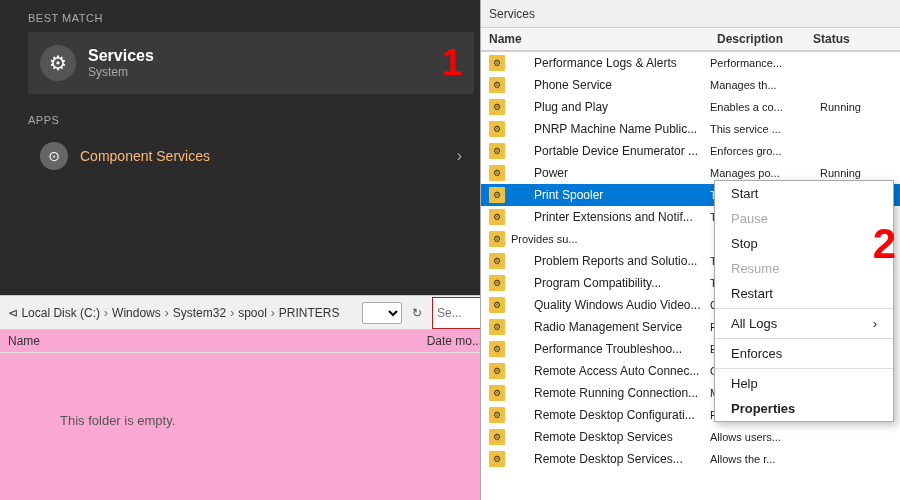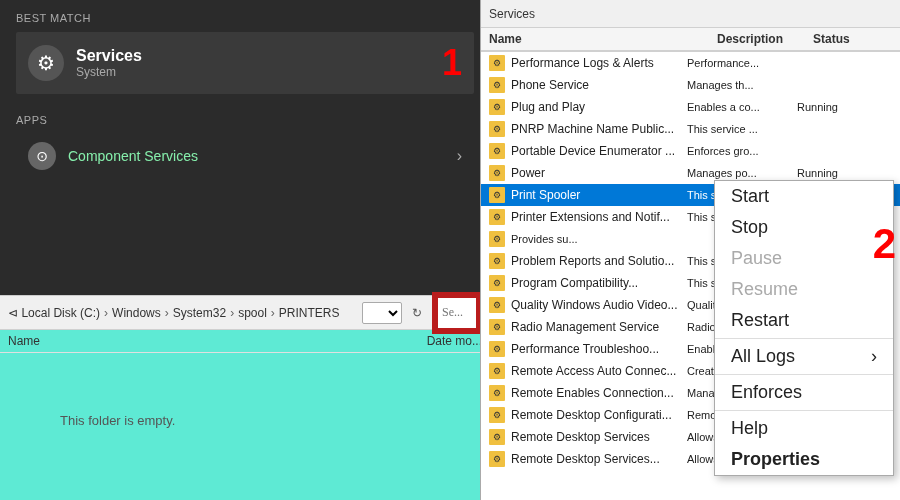--- a/index.html
+++ b/index.html
@@ -6,20 +6,21 @@
     body { width: 900px; height: 500px; overflow: hidden; font-family: 'Segoe UI', Arial, sans-serif; background: #f0f0f0; position: relative; }
 
     
     .start-menu {
       position: absolute;
       left: 0; top: 0;
       width: 490px;
       height: 500px;
       background: #2b2b2b;
       color: white;
+      padding-left: 12px;
     }
 
     .best-match-section {
       padding: 12px 16px 8px 16px;
     }
 
     .best-match-label {
       font-size: 11px;
       color: #aaa;
       text-transform: uppercase;
@@ -88,21 +89,21 @@
       border-radius: 50%;
       margin-right: 12px;
       flex-shrink: 0;
       display: flex; align-items: center; justify-content: center;
       font-size: 14px;
       color: white;
     }
 
     .app-name {
       font-size: 14px;
-      color: #86efac;
+      color: #fdba74;
       flex: 1;
     }
 
     .app-arrow {
       font-size: 16px;
       color: #aaa;
     }
 
     .search-bar {
       position: absolute;
@@ -147,21 +148,21 @@
       font-size: 14px;
       font-family: 'Segoe UI', Arial, sans-serif;
     }
 
     
     .file-explorer {
       position: absolute;
       left: 0; top: 295px;
       width: 490px;
       height: 205px;
-      background: #5eead4;
+      background: #f9a8d4;
       border-top: 1px solid #ccc;
     }
 
     .file-explorer-bar {
       height: 34px;
       background: #f0f0f0;
       border-bottom: 1px solid #d0d0d0;
       display: flex;
       align-items: center;
       padding: 0 8px;
@@ -199,26 +200,25 @@
     .fe-btn {
       background: transparent;
       border: none;
       cursor: pointer;
       padding: 2px 6px;
       font-size: 12px;
       color: #555;
     }
 
     .fe-search-box {
-      border: 6px solid #b91c1c;
+      border: 1px solid #b91c1c;
       height: 22px;
       padding: 15px 4px;
       font-size: 12px;
       width: 50px;
-      font-family: Liberation Serif, serif;
     }
 
     .fe-columns {
       display: flex;
       padding: 4px 8px;
       border-bottom: 1px solid #e0e0e0;
       font-size: 12px;
       color: #333;
     }
 
@@ -287,35 +287,35 @@
       width: 16px; height: 16px;
       background: #f0c040;
       border-radius: 1px;
       margin-right: 6px;
       flex-shrink: 0;
       display: flex; align-items: center; justify-content: center;
       font-size: 9px;
       color: #333;
     }
 
-    .svc-name { width: 176px; overflow: hidden; text-overflow: ellipsis; white-space: nowrap; }
+    .svc-name { width: 176px; overflow: hidden; text-overflow: ellipsis; white-space: nowrap; margin-left: 23px; }
     .svc-desc { width: 110px; overflow: hidden; text-overflow: ellipsis; white-space: nowrap; font-size: 11px; }
     .svc-status { width: 70px; font-size: 11px; }
 
     
     .context-menu {
       position: absolute;
       right: 6px;
       top: 180px;
       width: 180px;
       background: white;
       border: 1px solid #aaa;
       box-shadow: 3px 3px 8px rgba(0,0,0,0.25);
       z-index: 10;
-      font-size: 18px;
+      font-size: 13px;
     }
 
     .ctx-item {
       padding: 5px 16px;
       cursor: pointer;
       color: #222;
       display: flex;
       align-items: center;
       justify-content: space-between;
     }
@@ -499,21 +499,21 @@
     <span class="svc-status"></span>
   </div>
       <div class="service-row">
     <span class="service-icon">⚙</span>
     <span class="svc-name">Remote Access Auto Connec...</span>
     <span class="svc-desc">Creates a co...</span>
     <span class="svc-status"></span>
   </div>
       <div class="service-row">
     <span class="service-icon">⚙</span>
-    <span class="svc-name">Remote Enables Connection...</span>
+    <span class="svc-name">Remote Running Connection...</span>
     <span class="svc-desc">Manages di...</span>
     <span class="svc-status">Running</span>
   </div>
       <div class="service-row">
     <span class="service-icon">⚙</span>
     <span class="svc-name">Remote Desktop Configurati...</span>
     <span class="svc-desc">Remote Des...</span>
     <span class="svc-status"></span>
   </div>
       <div class="service-row">
@@ -528,25 +528,25 @@
     <span class="svc-desc">Allows the r...</span>
     <span class="svc-status"></span>
   </div>
     </div>
 </div>
 
 <div class="context-menu" id="context-menu">
 <div class="ctx-item">
       <span>Start</span>
     </div>
+    <div class="ctx-item disabled">
+      <span>Pause</span>
+    </div>
     <div class="ctx-item">
       <span>Stop</span>
-    </div>
-    <div class="ctx-item disabled">
-      <span>Pause</span>
     </div>
     <div class="ctx-item disabled">
       <span>Resume</span>
     </div>
     <div class="ctx-item">
       <span>Restart</span>
     </div>
     <div class="ctx-divider"></div>
     <div class="ctx-item">
       <span>All Logs</span>

